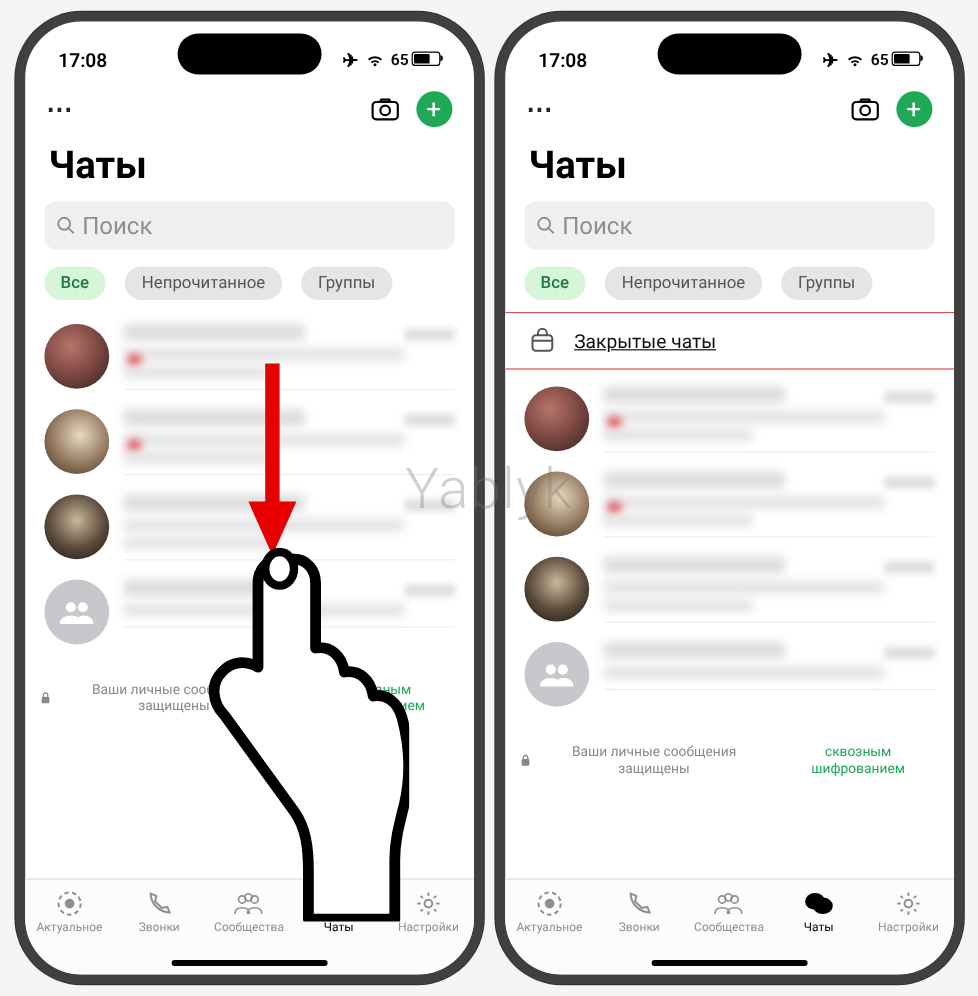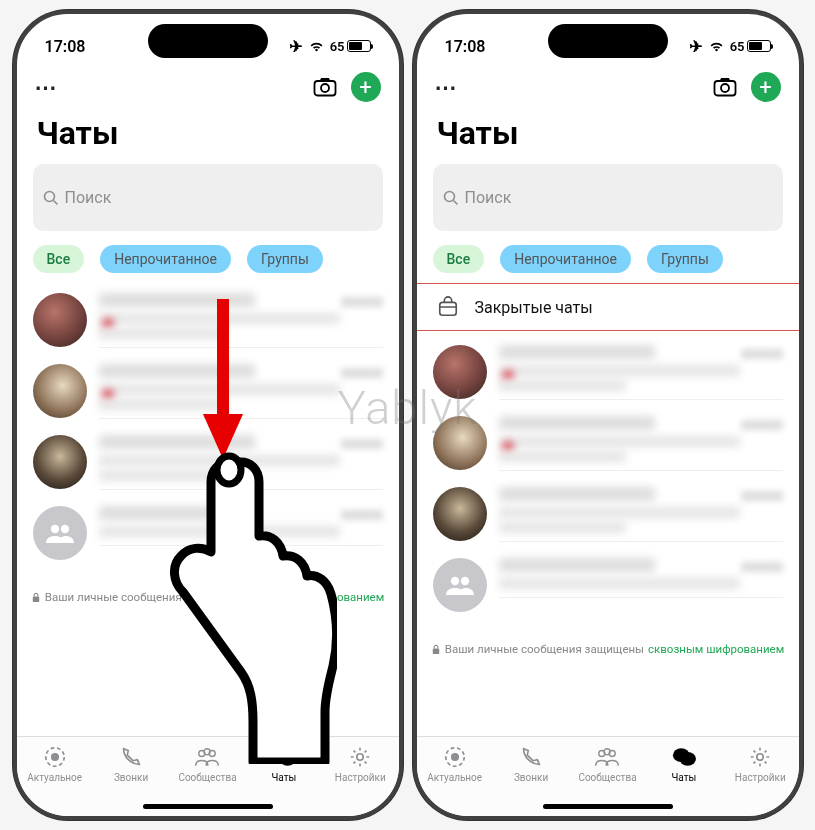--- a/index.html
+++ b/index.html
@@ -9,21 +9,21 @@
     display: flex;
     justify-content: center;
     gap: 10px;
     padding: 10px;
     position: relative;
   }
   .phone {
     width: 390px;
     height: 810px;
     background: #fff;
-    border: 4px solid #404040;
+    border: 8px solid #404040;
     border-radius: 55px;
     position: relative;
     overflow: hidden;
     box-shadow: 0 0 0 1px #333;
   }
   .dynamic-island {
     position: absolute;
     top: 10px;
     left: 50%;
     transform: translateX(-50%);
@@ -38,21 +38,20 @@
     justify-content: space-between;
     align-items: center;
     padding: 14px 28px 0;
     height: 50px;
     font-weight: 600;
     font-size: 16px;
   }
   .status-right { display: flex; align-items: center; gap: 5px; }
   .battery {
     display: inline-flex;
-    align-items: center;
     font-size: 13px;
     font-weight: 600;
   }
   .battery-shell {
     width: 24px; height: 12px; border: 1.2px solid #000; border-radius: 3px;
     margin-left: 2px; position: relative; display: inline-flex; align-items: center;
     padding: 1px;
   }
   .battery-shell::after { content:""; width:2px; height:5px; background:#000; position:absolute; right:-3px; border-radius:0 2px 2px 0; }
   .battery-fill { background:#000; height:100%; width:65%; border-radius:1px; }
@@ -64,37 +63,37 @@
   .topbar-right { display:flex; gap:14px; align-items:center; }
   .camera-icon { width:24px; height:20px; }
   .add-btn {
     width: 30px; height: 30px; background: #1fa855; border-radius: 50%;
     display:flex; align-items:center; justify-content:center; color:#fff;
     font-size: 22px; font-weight:400;
   }
   .page-title { font-size: 32px; font-weight: 700; padding: 4px 20px 8px; }
   .search-bar {
     margin: 4px 16px; background: #efefef; border-radius: 10px;
-    display:flex; align-items:center; padding: 24px 10px; gap:6px; color:#8e8e93;
-    font-size: 16px;
+    display:flex; align-items:center; padding: 8px 10px; gap:6px; color:#8e8e93;
+    font-size: 20px;
   }
   .search-icon { width:16px; height:16px; }
   .filter-row { display:flex; gap:16px; padding: 10px 16px 8px; }
   .filter-chip {
     padding: 6px 14px; border-radius: 18px; font-size: 14px;
-    background: #7dd3fc; color: #555;
+    background: #e5e5e5; color: #555;
   }
   .filter-chip.active { background: #d7f5d9; color: #1a7d3f; font-weight:500; }
   .locked-row {
     display:flex; align-items:center; gap:16px; padding: 12px 20px;
     border: 1.5px solid #d9534f; border-left:none; border-right:none;
     background: #fff; margin: 2px 0;
   }
   .lock-icon { width:22px; height:22px; color:#555; }
-  .locked-label { font-size:16px; color:#111; }
+  .locked-label { font-size:16px; color:#111;text-decoration:underline; }
   .chat-list { padding: 4px 0; }
   .chat-row {
     display:flex; gap:12px; padding: 8px 16px; align-items:flex-start;
   }
   .avatar {
     width:54px; height:54px; border-radius:50%; flex-shrink:0;
     background:#ccc;
   }
   .avatar.group { background:#c7c7cc; display:flex; align-items:center; justify-content:center; }
   .avatar.p1 { background: radial-gradient(circle at 40% 35%, #b8746a 0%, #6e3f3a 60%, #2e2520 100%); }

